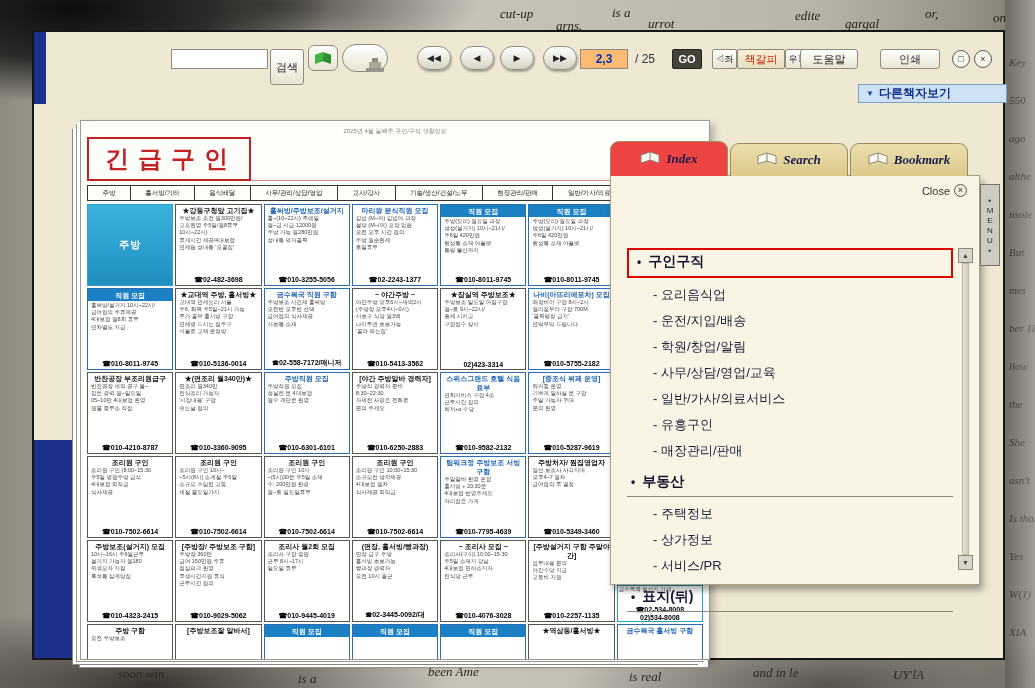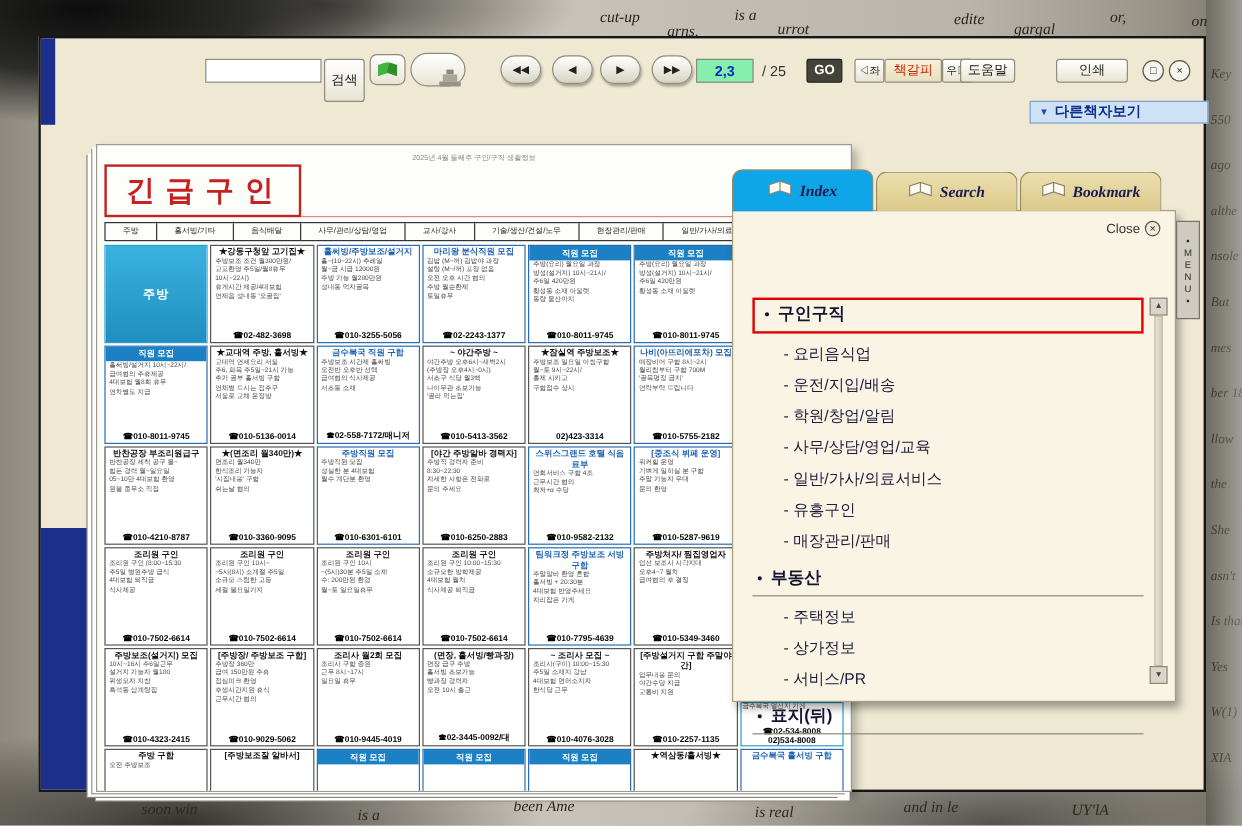--- a/index.html
+++ b/index.html
@@ -42,31 +42,31 @@
   .stamp { position:relative; width:20px; height:14px; margin:5px auto 0; }
   .stamp i { position:absolute; display:block; }
   .stamp .k { left:7px; top:0; width:6px; height:4px; background:#8e8a80; }
   .stamp .m { left:4px; top:4px; width:12px; height:6px; background:#aaa69a; }
   .stamp .b { left:1px; top:10px; width:18px; height:4px; background:#97938a; border-radius:1px; }
   .navbtn { position:absolute; top:14px; width:34px; height:24px; border:1px solid #918d7f;
     border-radius:12px; background:linear-gradient(#ffffff,#d8d4c4); font-size:9px; color:#222;
     text-align:center; line-height:22px; box-shadow:1px 2px 2px rgba(0,0,0,.30); cursor:pointer; }
   .n1 { left:383px; } .n2 { left:426px; } .n3 { left:466px; } .n4 { left:509px; }
   .page-input { position:absolute; left:546px; top:17px; width:48px; height:20px; border:1px solid #8a8a80;
-    background:#86efac; color:#0030bb; font-weight:bold; font-size:12px; text-align:center; }
+    background:#fdba74; color:#0030bb; font-weight:bold; font-size:12px; text-align:center; }
   .page-total { position:absolute; left:601px; top:20px; font-size:12px; color:#333; }
   .b-go { position:absolute; left:638px; top:17px; width:30px; height:20px; background:#43433a;
     color:#fff; font-weight:bold; font-size:11px; border:1px solid #222; border-radius:2px;
     text-align:center; line-height:18px; cursor:pointer; }
   .bm-grp { position:absolute; left:678px; top:17px; height:20px; display:flex; }
   .bm-grp .btn { position:static; height:20px; border-radius:2px; }
   .bm-l { width:25px; font-size:9px; }
   .bm-c { width:48px; color:#cc2200 !important; background:linear-gradient(#f7f0d8,#e8dfc0); font-size:11px; }
   .bm-r { width:25px; font-size:9px; }
-  .b-help  { position:absolute; left:766px; top:17px; width:46px; height:20px; }
+  .b-help  { position:absolute; left:766px; top:17px; width:58px; height:20px; }
   .b-print { position:absolute; left:846px; top:17px; width:60px; height:20px; }
   .circ { position:absolute; top:18px; width:18px; height:18px; border:1px solid #5a5a52; border-radius:50%;
     background:#f6f5ee; font-size:9px; text-align:center; line-height:16px; color:#333; cursor:pointer; }
   .c1 { left:918px; } .c2 { left:940px; }
 
   .other-books { position:absolute; left:824px; top:52px; width:149px; height:19px;
     background:#cfe2f5; border:1px solid #7aa0c8; display:flex; align-items:center; gap:5px;
     padding:0 7px; cursor:pointer; }
   .other-books .arr { color:#1a49a8; font-size:8px; }
   .other-books .lbl { color:#10308c; font-weight:bold; font-size:12px; }
@@ -104,21 +104,21 @@
     font-size:10px; display:flex; align-items:center; justify-content:center; text-align:center;
     height:56%; letter-spacing:1px; }
   .mbox.full { height:100%; }
 
   
   .tabs { position:absolute; left:578px; top:111px; display:flex; gap:2px; z-index:6; }
   .tab { width:118px; height:33px; margin-top:2px; border:1px solid #9a8c5c; border-bottom:none;
     border-radius:9px 9px 0 0; background:linear-gradient(#ecdfae,#dcc98b);
     display:flex; align-items:center; justify-content:center; gap:6px; cursor:pointer; }
   .tab .lab { font:bold italic 13px "Liberation Serif", serif; color:#1a1a4e; }
-  .tab.active { height:35px; margin-top:0; background:#0ea5e9; }
+  .tab.active { height:35px; margin-top:0; background:#ef4444; }
   .panel { position:absolute; left:578px; top:145px; width:370px; height:410px; background:#f9f4e3;
     border:1px solid #a89f80; z-index:5; box-shadow:3px 5px 7px rgba(0,0,0,.35); }
   .close-row { position:absolute; right:12px; top:8px; display:flex; align-items:center; gap:4px;
     font-size:11px; color:#333; cursor:pointer; }
   .close-circle { width:13px; height:13px; border:1px solid #555; border-radius:50%;
     font-size:9px; line-height:11px; text-align:center; color:#333; background:#f2ecd8; }
   .menu { position:absolute; left:16px; top:72px; width:326px; }
   .mhead { display:flex; align-items:center; gap:7px; font-size:14px; font-weight:bold; color:#141432;
     border-bottom:1px solid #8a8a78; padding:3px 4px 5px; margin-bottom:7px; cursor:pointer; }
   .mhead .bullet { font-size:12px; color:#141432; }

